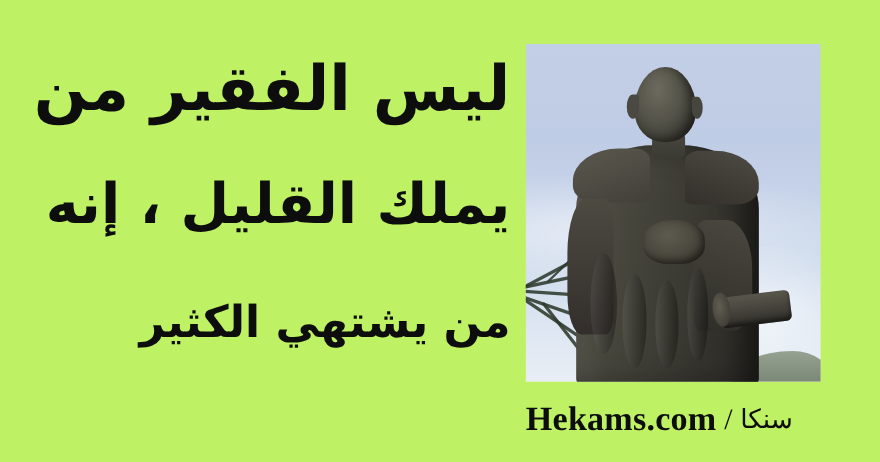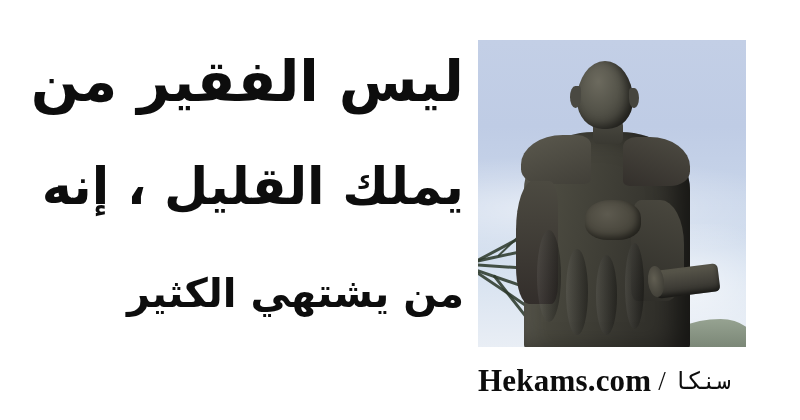--- a/index.html
+++ b/index.html
@@ -5,21 +5,21 @@
 <style>
   html, body {
     margin: 0;
     padding: 0;
     background: #9bd8e8;
   }
   #card {
     position: relative;
     width: 800px;
     height: 420px;
-    background: #ffffff;
+    background: #bef264;
     overflow: hidden;
     font-family: "Liberation Sans", "DejaVu Sans", sans-serif;
   }
 
   
   #quote-block {
     position: absolute;
     left: 0px;
     top: 28px;
     width: 468px;
@@ -221,21 +221,21 @@
     font-size: 31px;
     letter-spacing: .2px;
     white-space: nowrap;
   }
   #credit-separator {
     font-family: "Liberation Serif", "DejaVu Serif", serif;
     font-size: 27px;
     font-weight: 400;
   }
   #author-name-ar {
-    font-family: Liberation Mono, monospace;
+    font-family: Liberation Serif, serif;
     font-size: 24px;
     font-weight: 400;
     direction: rtl;
     white-space: nowrap;
   }
 </style>
 </head>
 <body>
 
 <div id="card">

